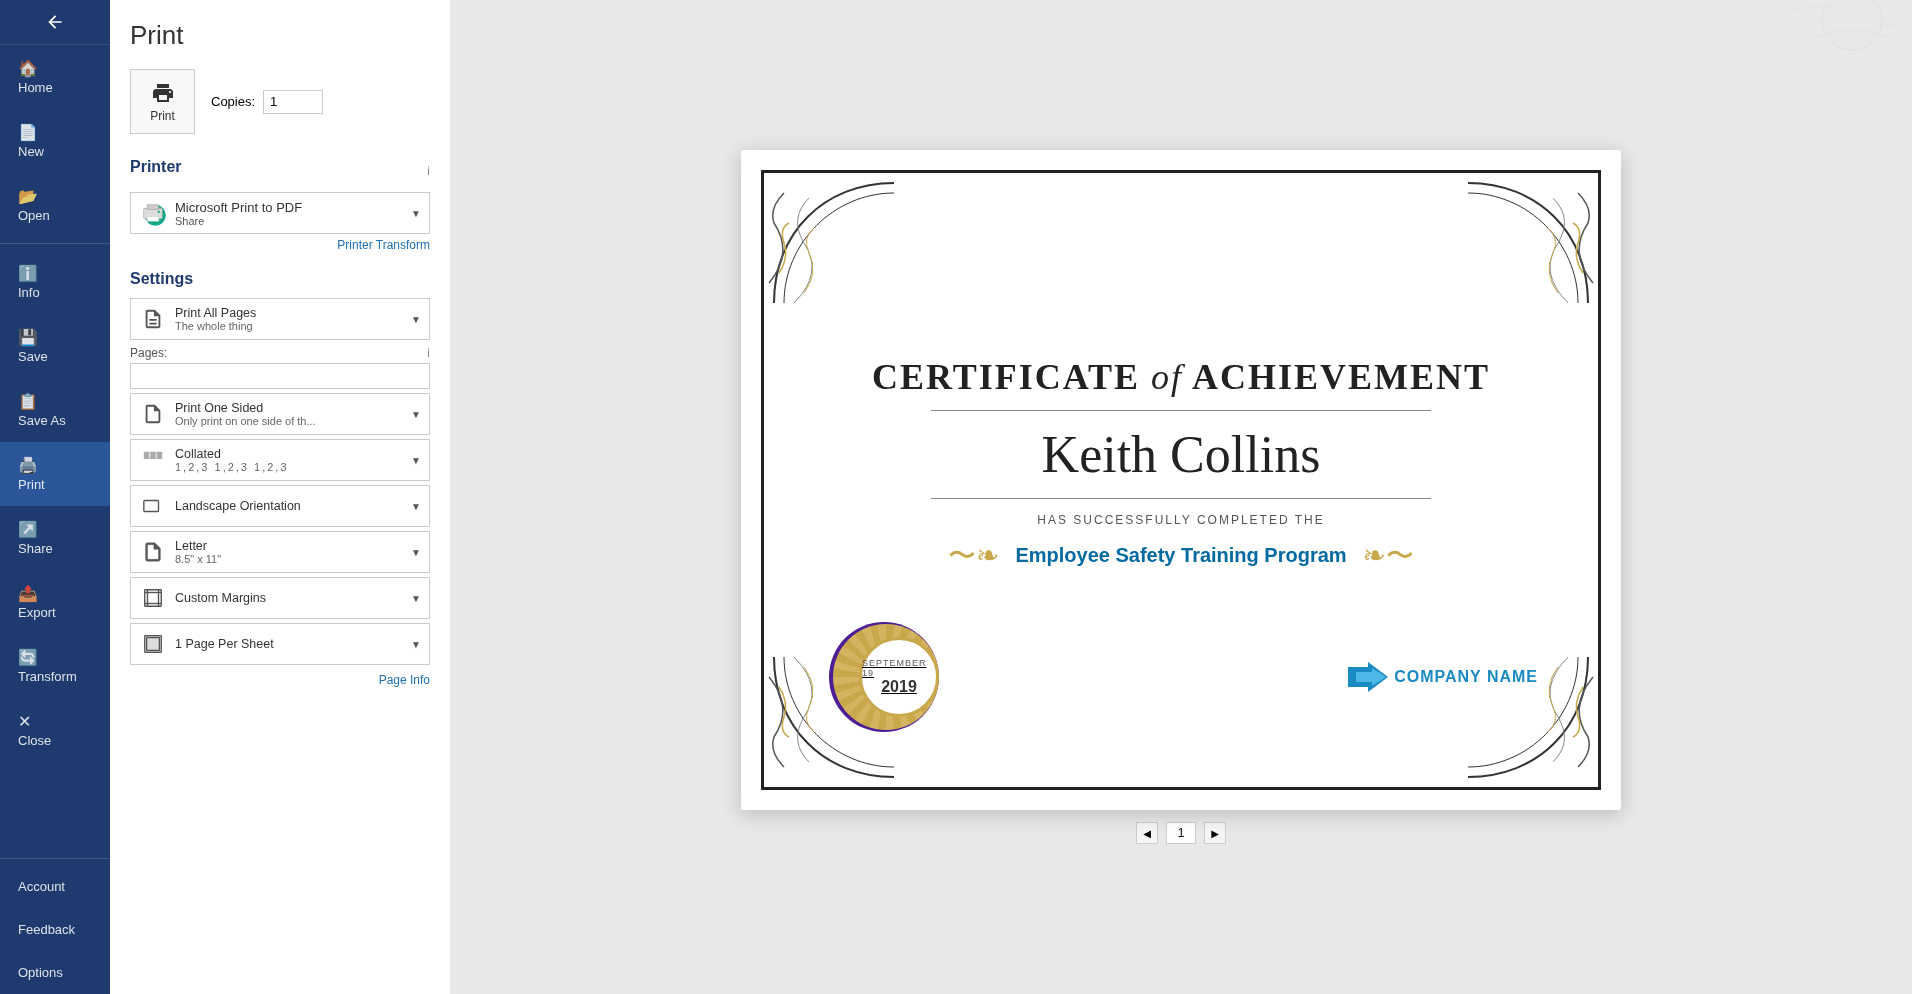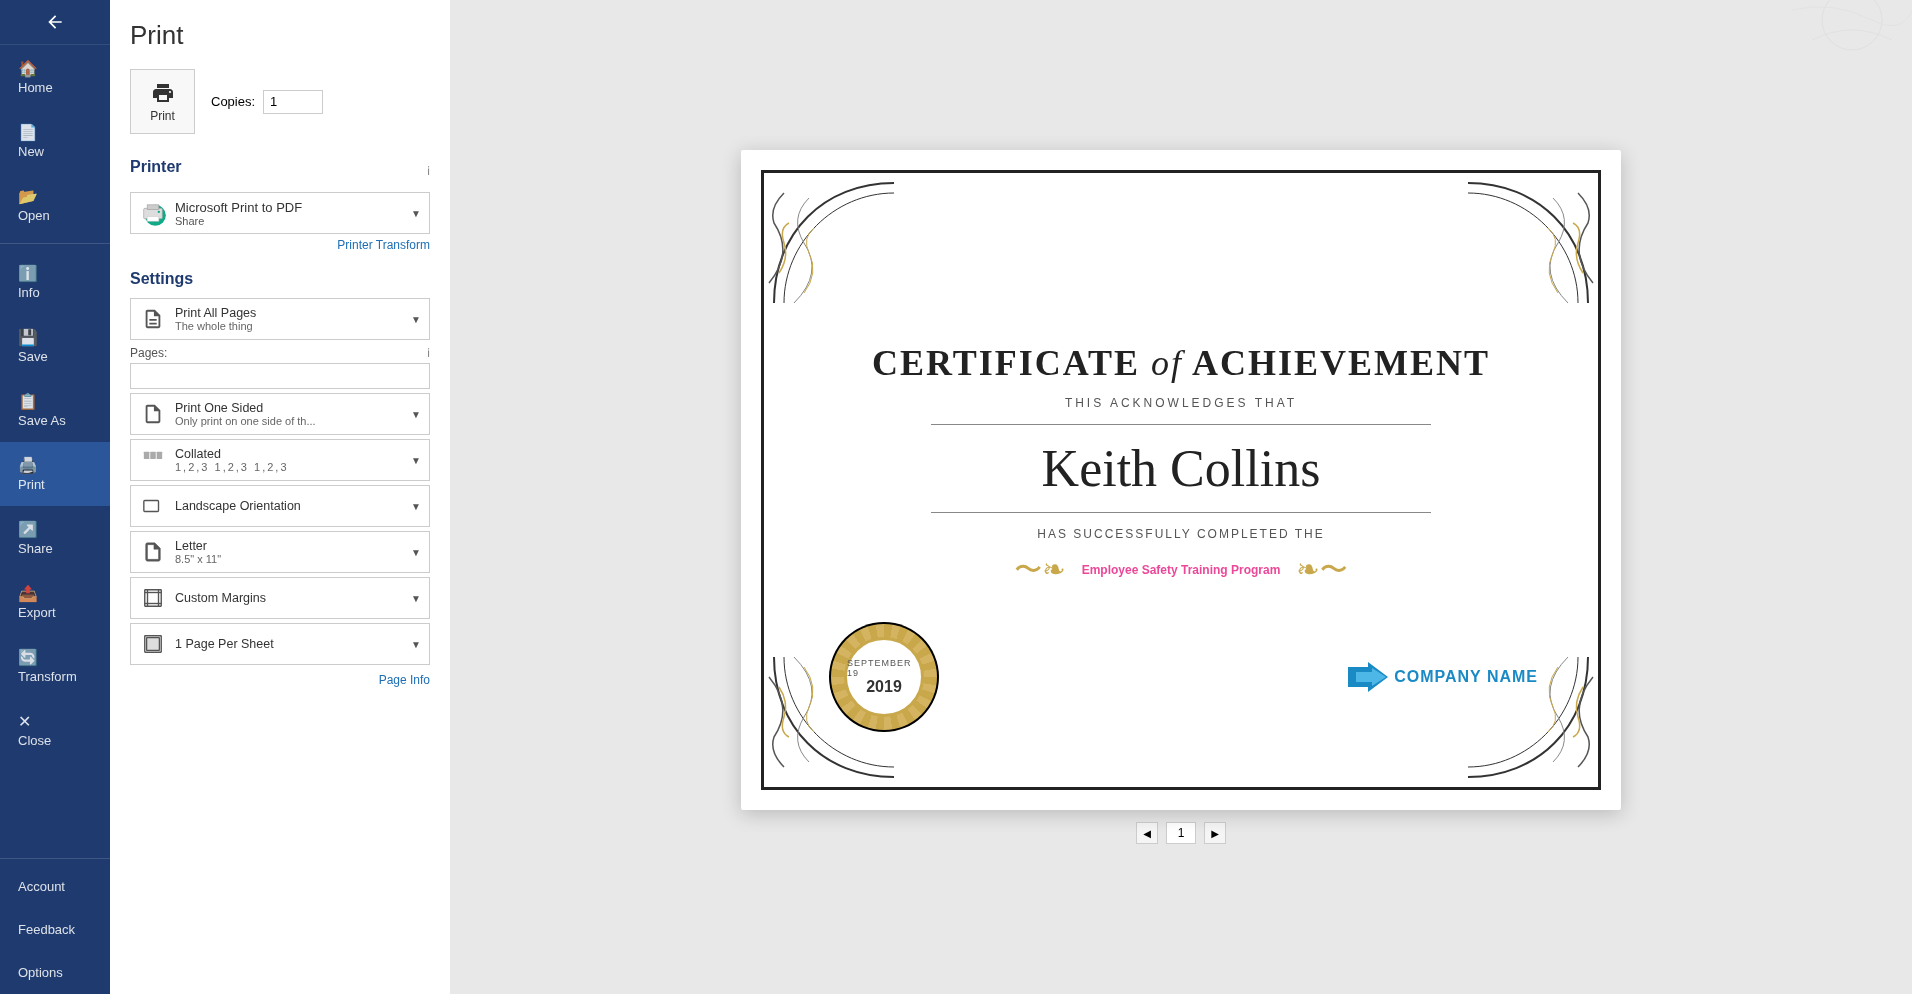--- a/index.html
+++ b/index.html
@@ -280,23 +280,23 @@
 
     .cert-program-area {
       display: flex;
       align-items: center;
       justify-content: center;
       gap: 16px;
       margin-bottom: 30px;
     }
     .cert-swirl { font-size: 28px; color: #c8a84b; }
     .cert-program {
-      font-size: 12px;
+      font-size: 20px;
       font-weight: 600;
-      color: #ec4899;
+      color: #0369a1;
     }
 
     
     .cert-bottom {
       display: flex;
       align-items: center;
       justify-content: space-between;
       width: 100%;
       padding: 0 60px;
       z-index: 2;
@@ -309,26 +309,27 @@
       width: 120px;
       height: 120px;
       position: relative;
       display: flex;
       align-items: center;
       justify-content: center;
     }
     .seal-outer {
       width: 110px;
       height: 110px;
-      background: #000000;
+      background: #4c1d95;
       border-radius: 50%;
       display: flex;
       align-items: center;
-      justify-content: center;
+      justify-content: flex-end;
       position: relative;
+      text-decoration: underline;
     }
     
     .seal-outer::before {
       content: '';
       position: absolute;
       width: 106px;
       height: 106px;
       border-radius: 50%;
       background: repeating-conic-gradient(#c8a84b 0deg 9deg, #d4b460 9deg 18deg);
     }
@@ -678,21 +679,20 @@
             <path d="M5,110 Q30,80 10,50 Q5,35 20,20" fill="none" stroke="#555" stroke-width="1.5"></path>
             <path d="M30,130 Q60,100 40,70 Q25,45 45,25" fill="none" stroke="#888" stroke-width="1"></path>
             <path d="M15,100 Q25,85 20,70 Q15,55 25,50" fill="none" stroke="#c8a84b" stroke-width="1.5"></path>
             <path d="M40,120 Q55,100 45,80 Q38,65 50,55" fill="none" stroke="#c8a84b" stroke-width="1"></path>
           </svg>
 
           <div class="cert-content">
             <div class="cert-title">
               <span>CERTIFICATE </span><em>of</em><span> ACHIEVEMENT</span>
             </div>
-            <div class="cert-acknowledges">THIS ACKNOWLEDGES THAT</div>
             <div class="cert-divider"></div>
             <div class="cert-name">Keith Collins</div>
             <div class="cert-divider"></div>
             <div class="cert-completed">HAS SUCCESSFULLY COMPLETED THE</div>
             <div class="cert-program-area">
               <span class="cert-swirl">〜❧</span>
               <span class="cert-program">Employee Safety Training Program</span>
               <span class="cert-swirl">❧〜</span>
             </div>
           </div>

